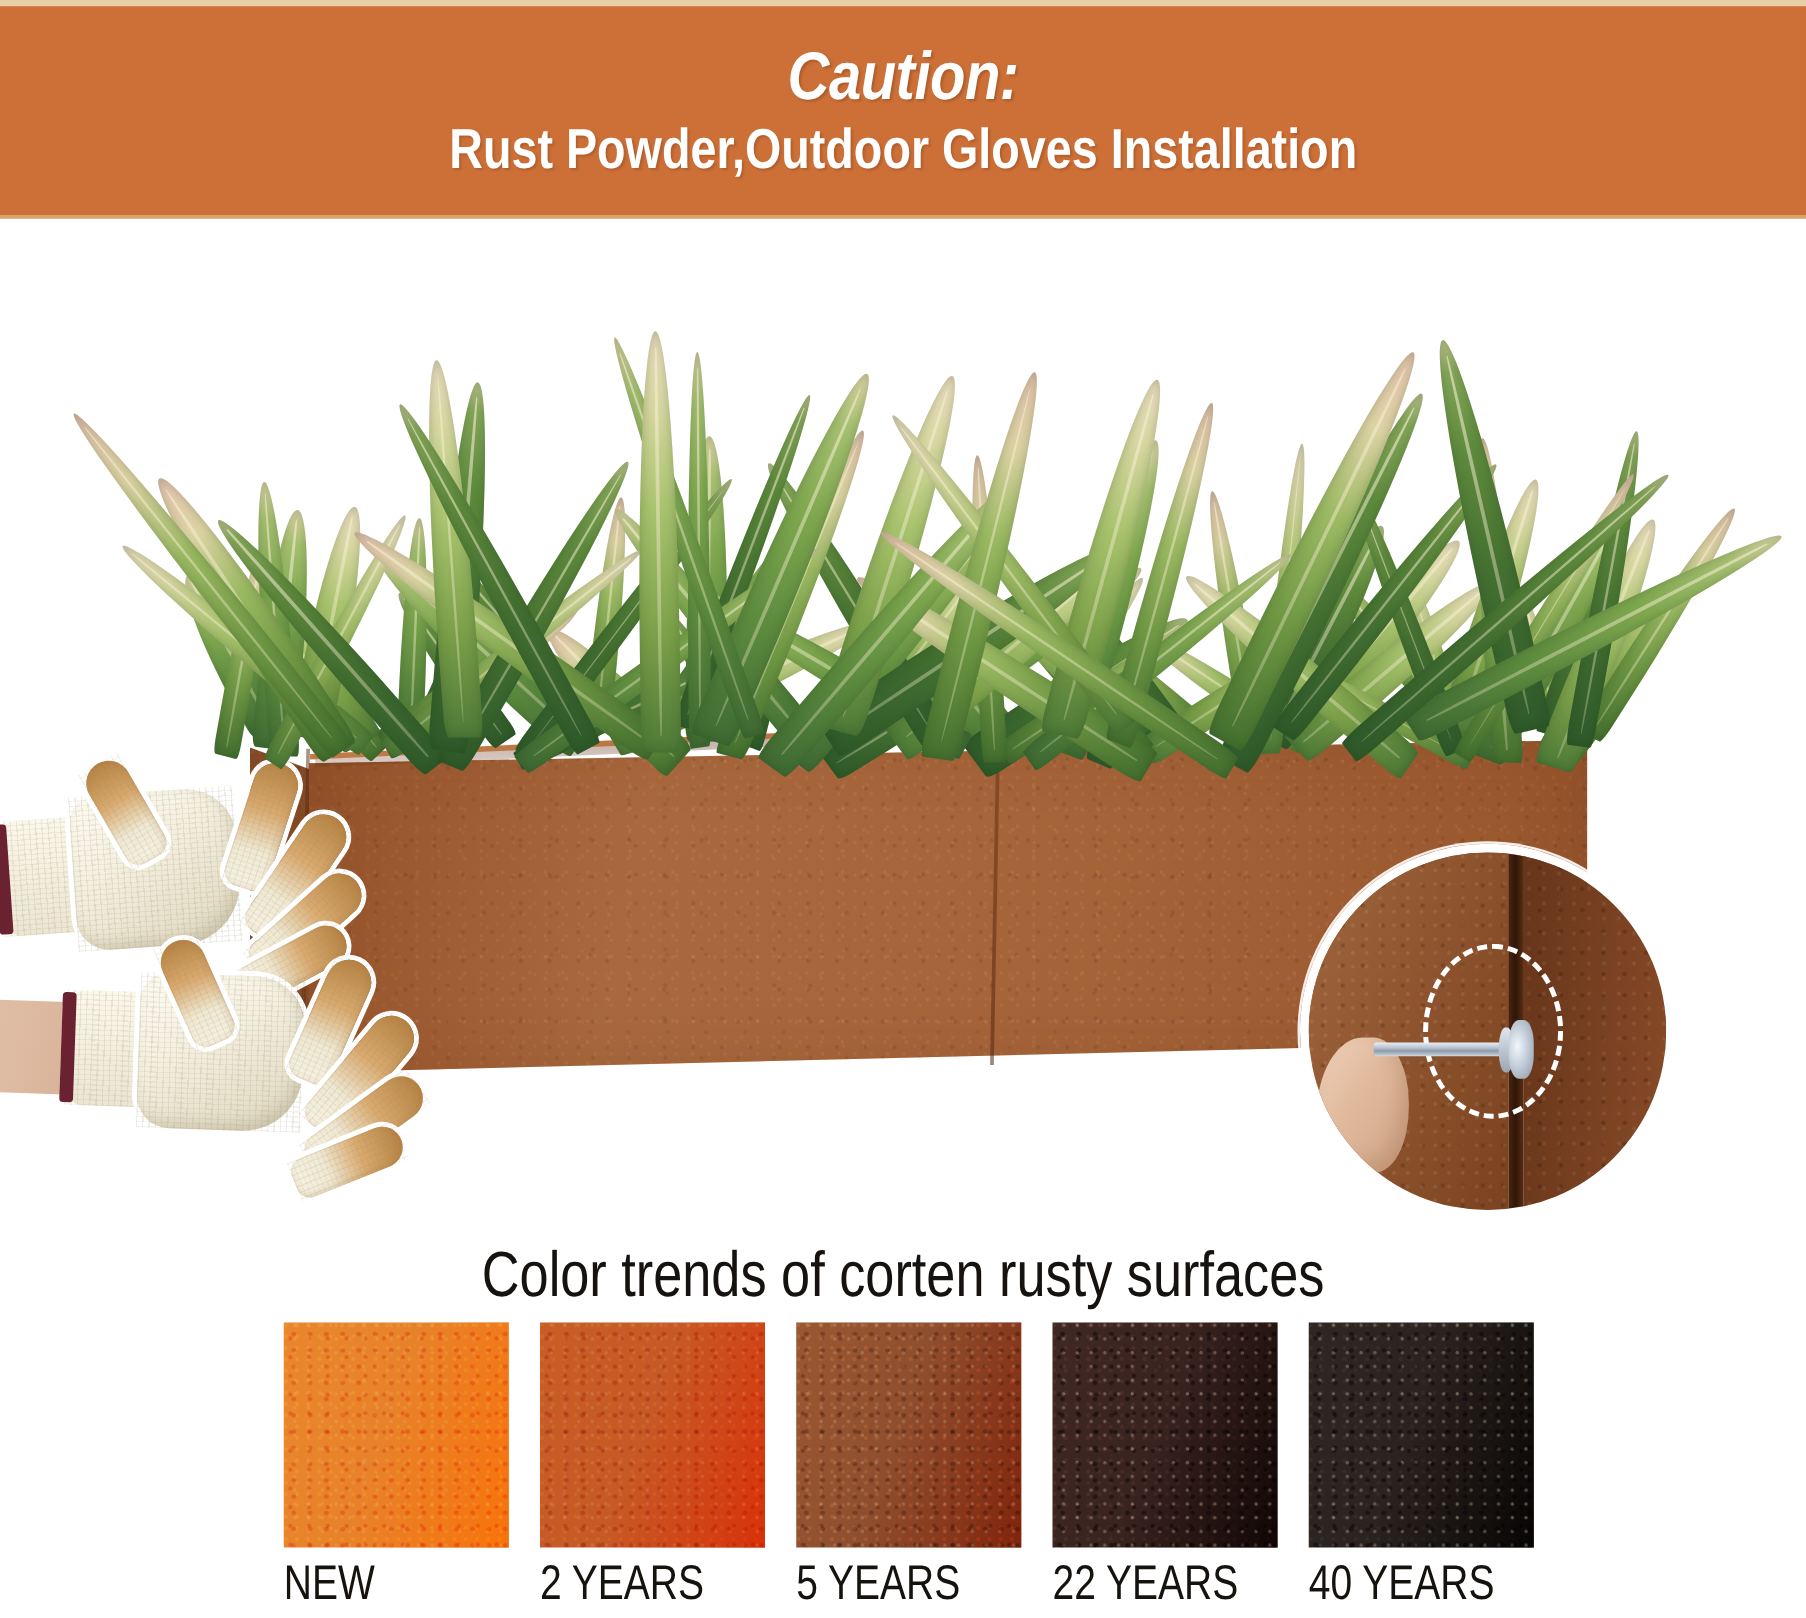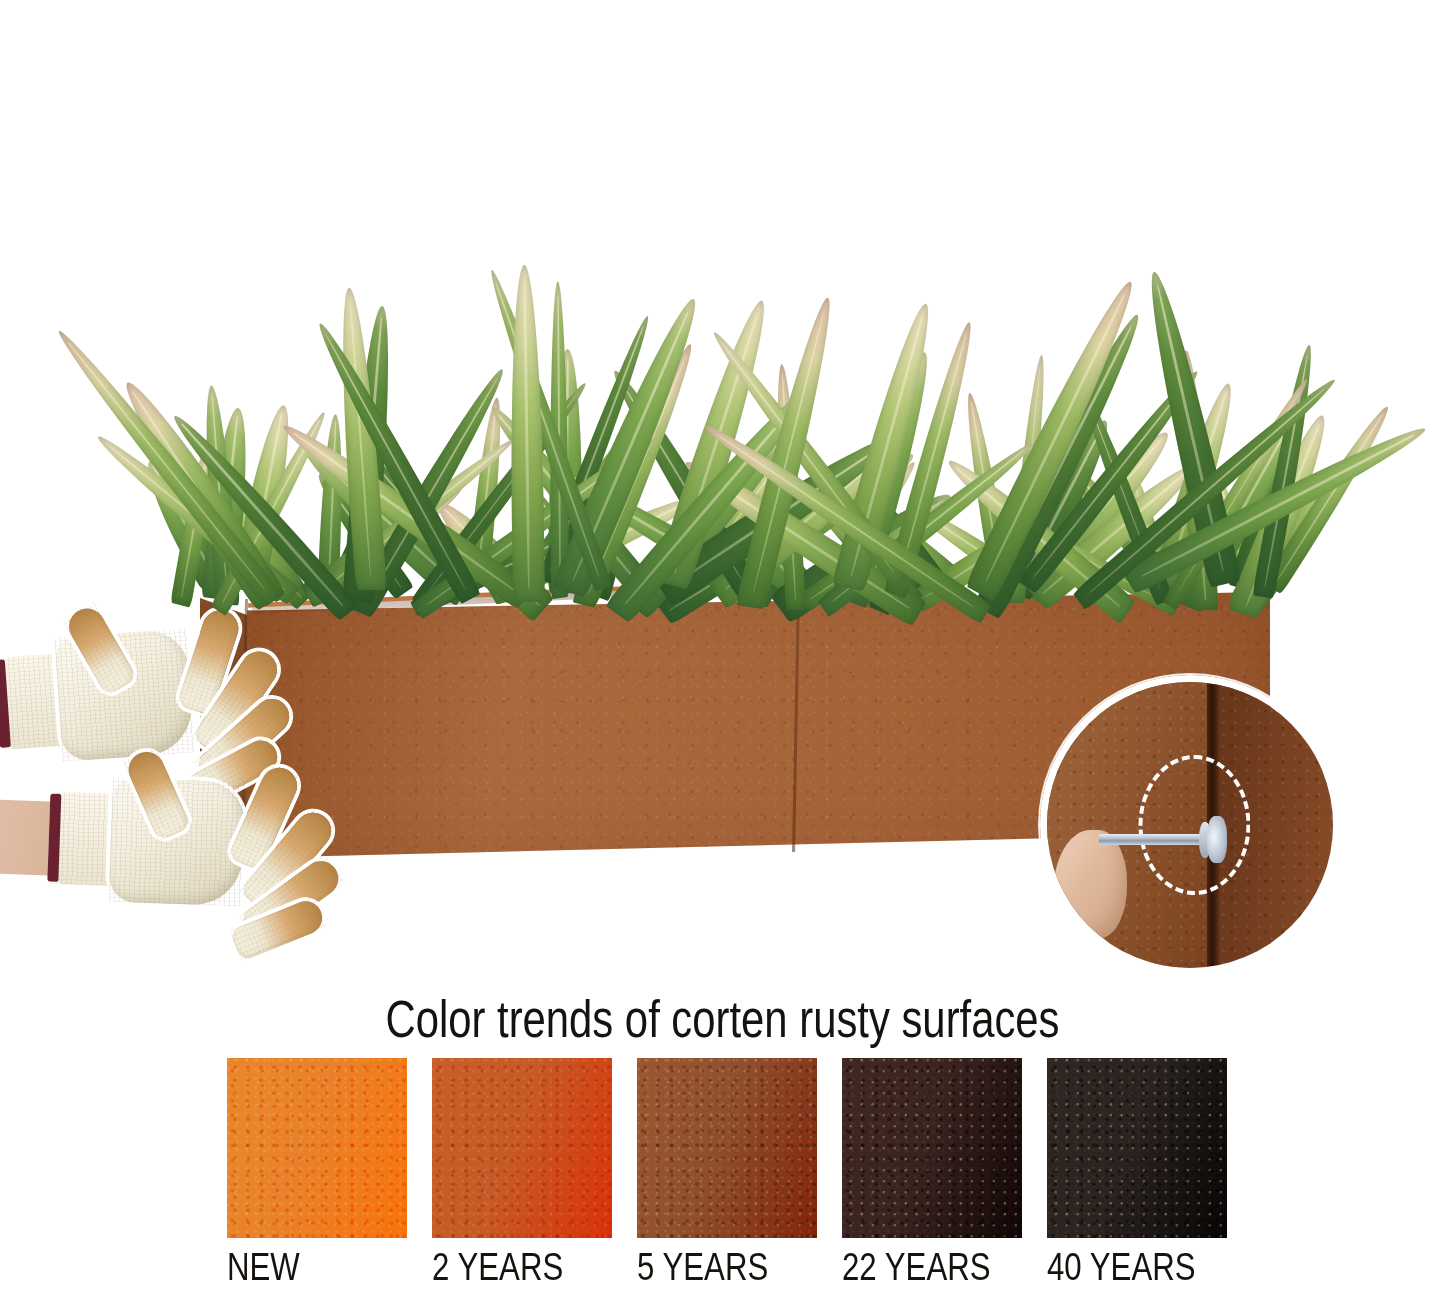--- a/index.html
+++ b/index.html
@@ -220,20 +220,24 @@
     font-family: "Liberation Sans Narrow", "Liberation Sans", sans-serif;
     font-size: 39px; color: #16130f; white-space: nowrap;
     transform: scaleX(0.80); transform-origin: left center;
   }
 </style>
 </head>
 <body>
 
 <div id="page">
 
+  <div id="caution-banner">
+    <div id="caution-title">Caution:</div>
+    <div id="caution-subtitle">Rust Powder,Outdoor Gloves Installation</div>
+  </div>
 
   <div id="photo-stage">
 
     <div id="plant-cluster">
         <div class="plant" style="left: 40px; width: 230px; height: 400px;">
           <div class="leaf tip-pink" style="height: 188.831px; width: 27.3035px; margin-left: 19.0635px; bottom: 17.9929px; transform: rotate(60.4deg) skewX(5.9deg); z-index: 189;"></div>
           <div class="leaf" style="height: 137.149px; width: 35.9501px; margin-left: -76.2377px; bottom: 33.7538px; transform: rotate(-36deg) skewX(-7.1deg); z-index: 137;"></div>
           <div class="leaf pale" style="height: 126.958px; width: 18.3679px; margin-left: 71.3786px; bottom: 27.5257px; transform: rotate(21.5deg) skewX(3.9deg); z-index: 127;"></div>
           <div class="leaf dark" style="height: 262.167px; width: 26.4232px; margin-left: 61.329px; bottom: 2.34305px; transform: rotate(-36.7deg) skewX(4.8deg); z-index: 262;"></div>
           <div class="leaf dark" style="height: 126.257px; width: 30.6133px; margin-left: 53.7038px; bottom: 27.7991px; transform: rotate(29.6deg) skewX(5.4deg); z-index: 126;"></div>

